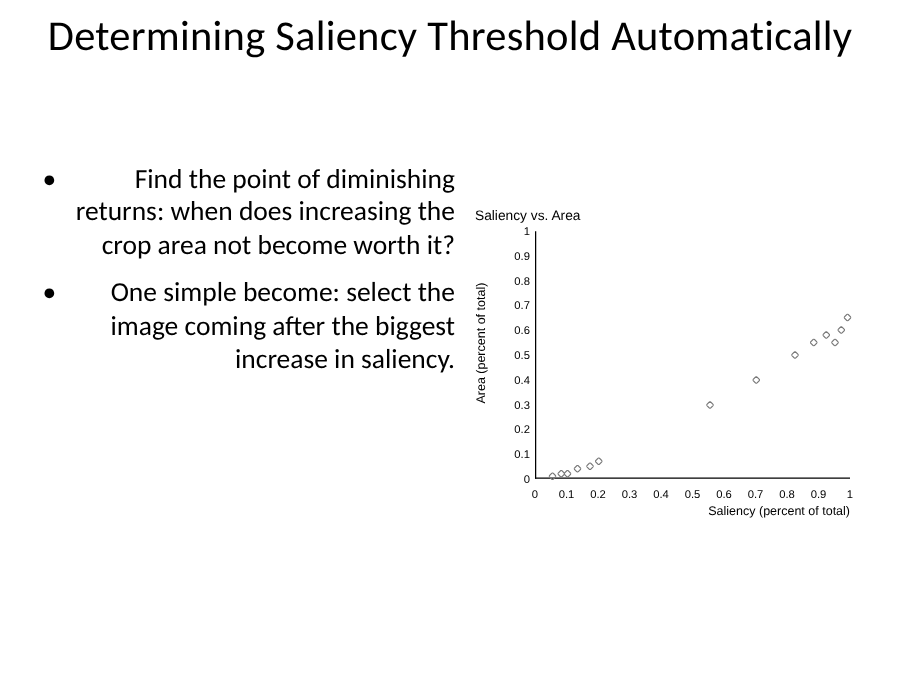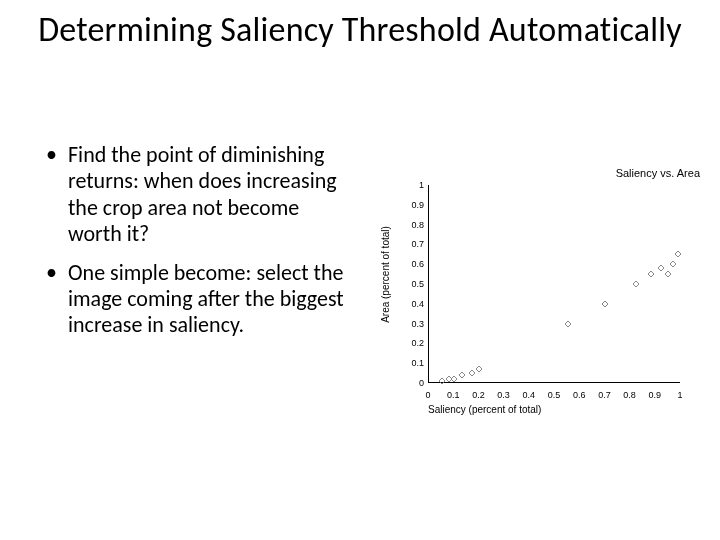--- a/index.html
+++ b/index.html
@@ -32,22 +32,23 @@
   .body {
     position: absolute;
     top: 130px;
     left: 34px;
     width: 330px;
     font-size: 22px;
     line-height: 1.2;
   }
   .body ul {
     list-style: none;
-    margin: 12px;
+    margin: 0;
     padding: 0;
+    text-align: right;
   }
   .body li {
     position: relative;
     padding-left: 22px;
     margin-bottom: 12px;
   }
   .body li::before {
     content: "•";
     position: absolute;
     left: 0;
@@ -60,21 +61,21 @@
     top: 165px;
     left: 380px;
     width: 320px;
     height: 250px;
   }
   .chart-title {
     position: absolute;
     top: 2px;
     left: 0;
     width: 100%;
-    text-align: right;
+    text-align: left;
     font-size: 11px;
     font-family: Arial, sans-serif;
   }
   .plot {
     position: absolute;
     top: 20px;
     left: 48px;
     width: 252px;
     height: 198px;
     border-left: 1px solid #000;
@@ -113,21 +114,21 @@
     transform: rotate(-90deg);
     white-space: nowrap;
     font-size: 10px;
     font-family: Arial, sans-serif;
   }
   .xlabel {
     position: absolute;
     bottom: 0;
     left: 48px;
     width: 252px;
-    text-align: left;
+    text-align: right;
     font-size: 10px;
     font-family: Arial, sans-serif;
   }
   .pt {
     position: absolute;
     width: 6px;
     height: 6px;
     transform: translate(-50%, -50%);
     color: #7a7a7a;
   }

